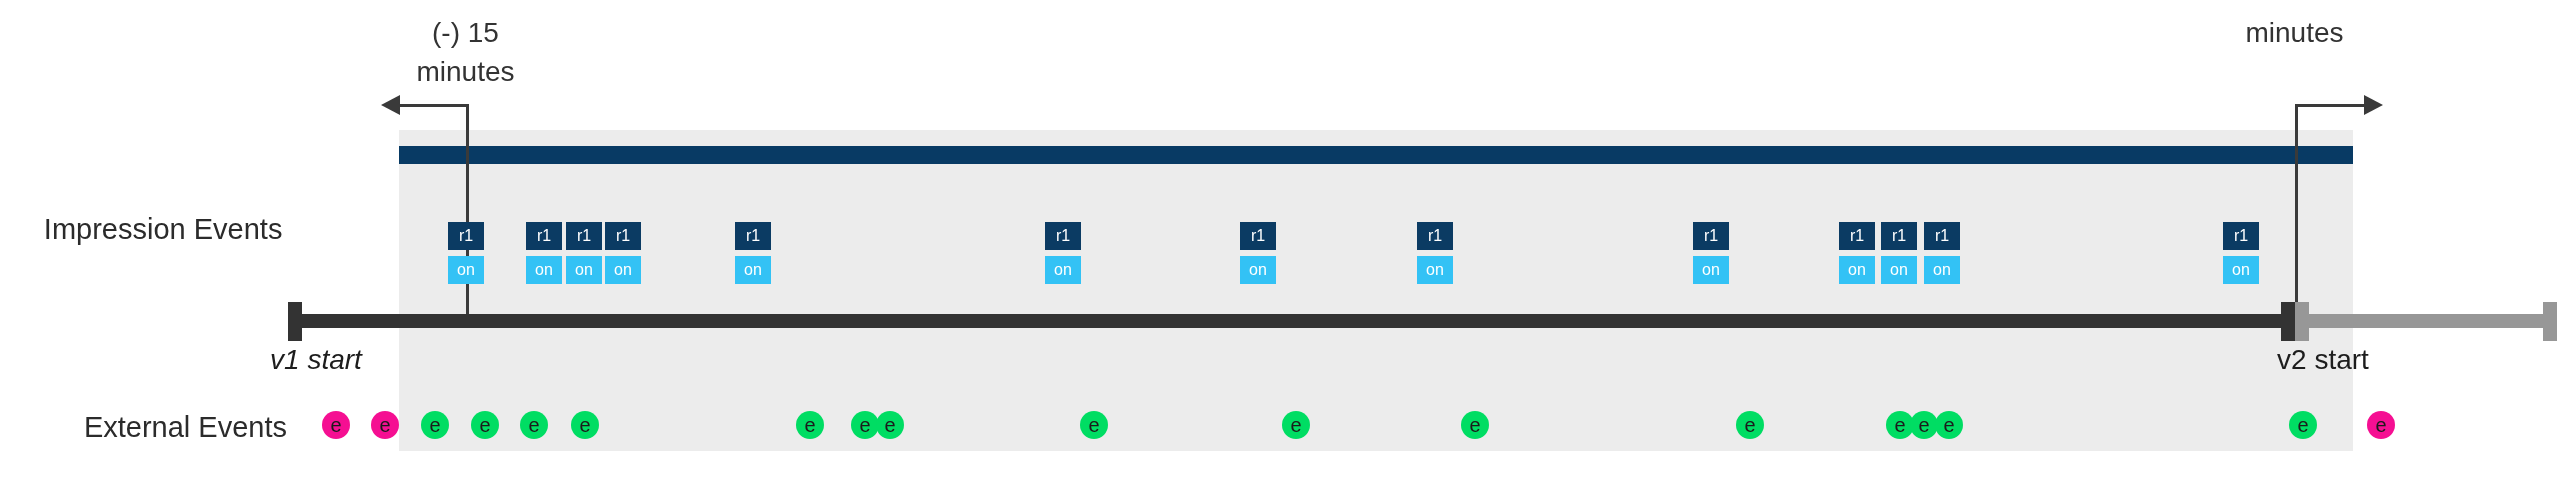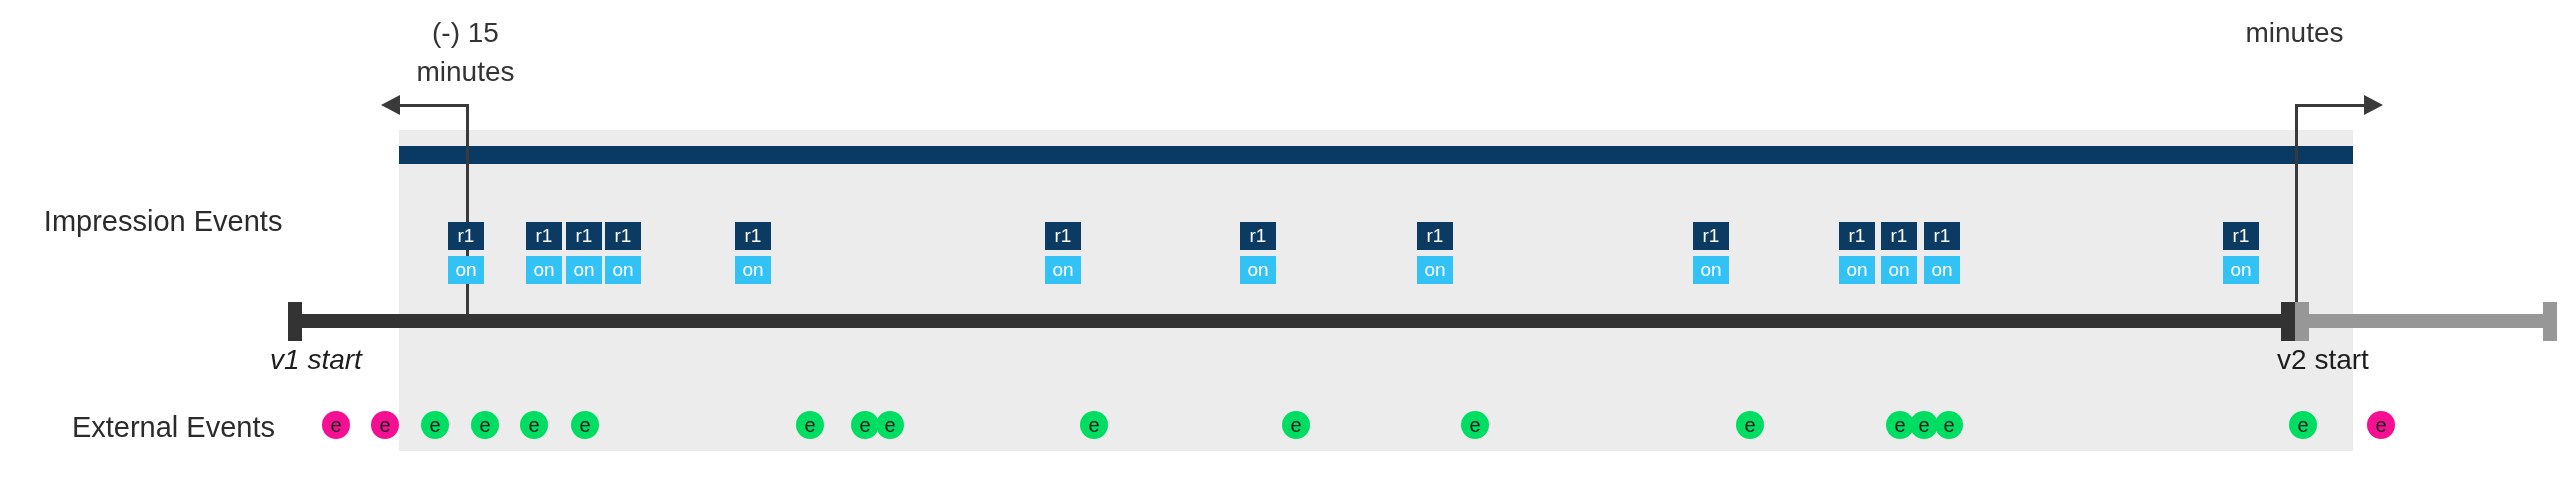--- a/index.html
+++ b/index.html
@@ -81,21 +81,21 @@
     white-space: nowrap;
     text-align: right;
   }
 
   
   .chip {
     position: absolute;
     width: 36px;
     text-align: center;
     color: #ffffff;
-    font-size: 19px;
+    font-size: 16px;
     line-height: 28px;
     height: 28px;
   }
   .chip.r  { background: #0b3b63; top: 222px; }
   .chip.on { background: #33c2f5; top: 256px; }
 
   
   .rail {
     position: absolute;
     height: 14px;
@@ -156,23 +156,23 @@
       <div class="arrow-head left" style="top: 95px; left: 381px;"></div>
       <div class="callout" style="left: 2172px; top: 13.2px; width: 245px;">
         <span class="l2">minutes</span>
       </div>
       <div class="vline" style="left: 2295px; top: 104px; height: 217px;"></div>
       <div class="arrow-row" style="top: 104px; left: 2295px; width: 69px;"></div>
       <div class="arrow-head right" style="top: 95px; left: 2364px;"></div>
     </div>
 
   <div class="row-label" style="right:2576px;"></div>
-  <div class="row-label" style="left:9.4px; width:273px; top:207px;">Impression Events</div>
-
-  <div class="row-label" style="left:20px; width:255px; top:413px;">External Events</div>
+  <div class="row-label" style="left:9.4px; width:273px; top:215px;">Impression Events</div>
+
+  <div class="row-label" style="left:32px; width:255px; top:413px;">External Events</div>
 
   <div id="chip-layer">
       <div class="chip r" style="left: 448px;">r1</div>
       <div class="chip on" style="left: 448px;">on</div>
       <div class="chip r" style="left: 526px;">r1</div>
       <div class="chip on" style="left: 526px;">on</div>
       <div class="chip r" style="left: 566px;">r1</div>
       <div class="chip on" style="left: 566px;">on</div>
       <div class="chip r" style="left: 605px;">r1</div>
       <div class="chip on" style="left: 605px;">on</div>

